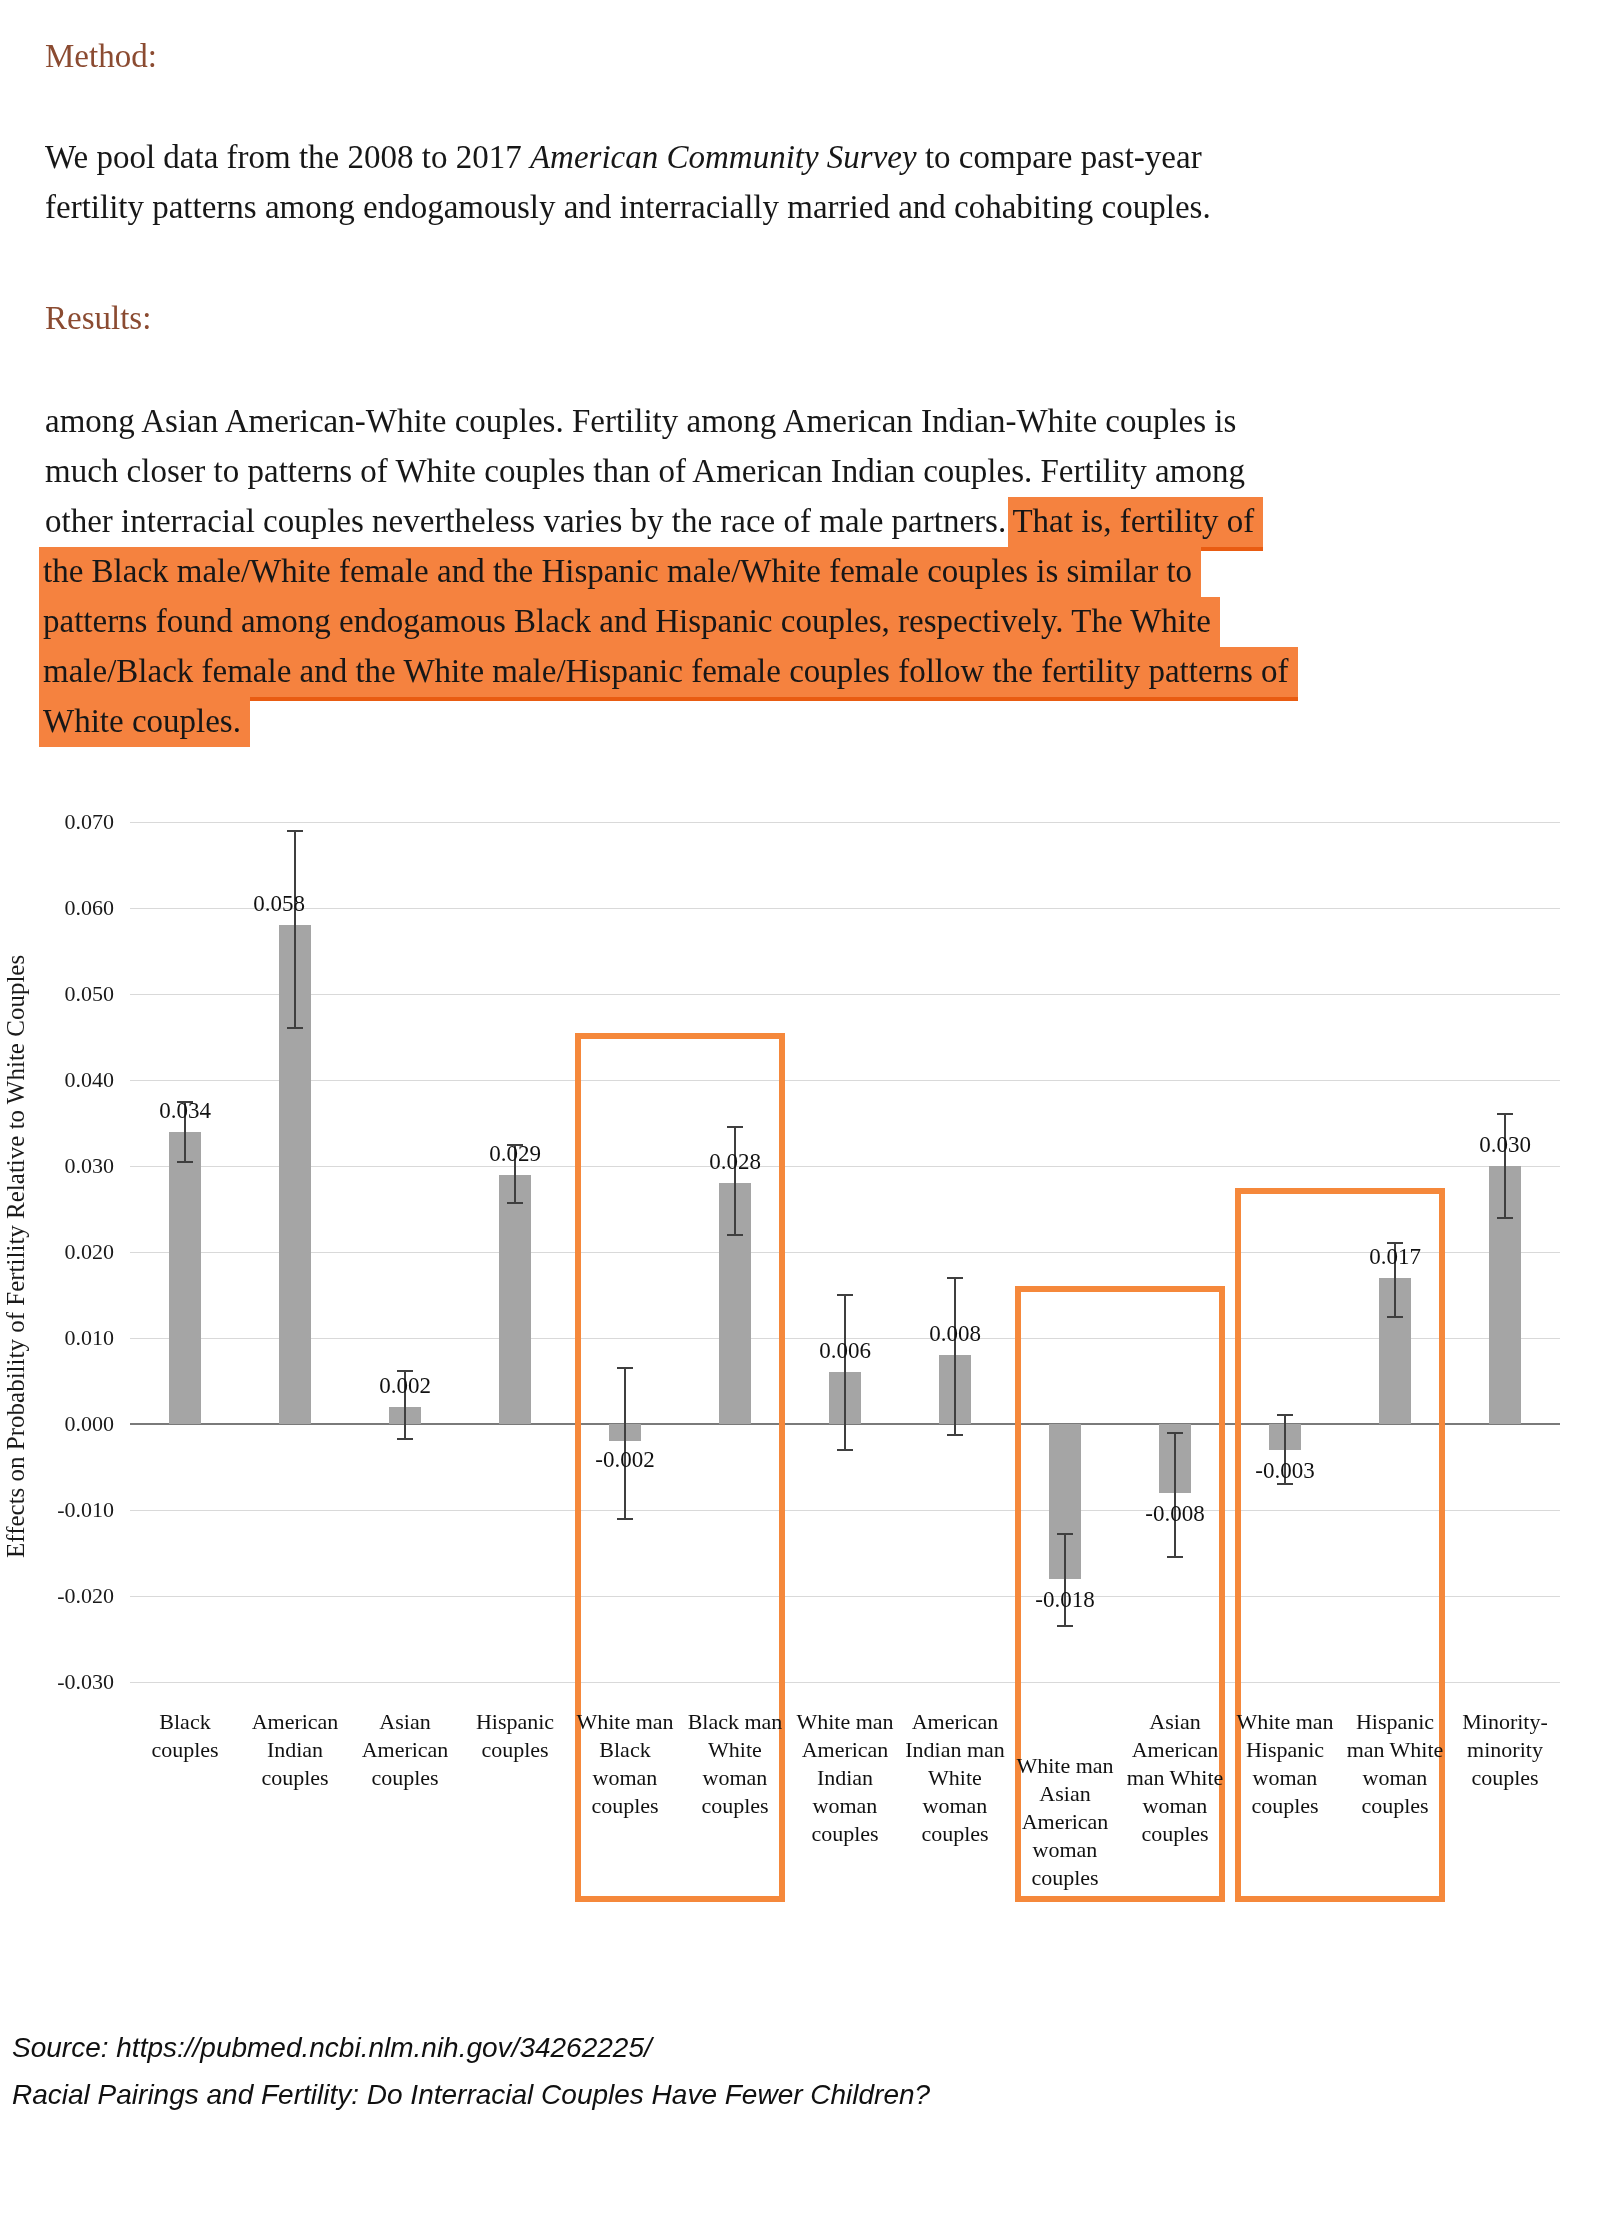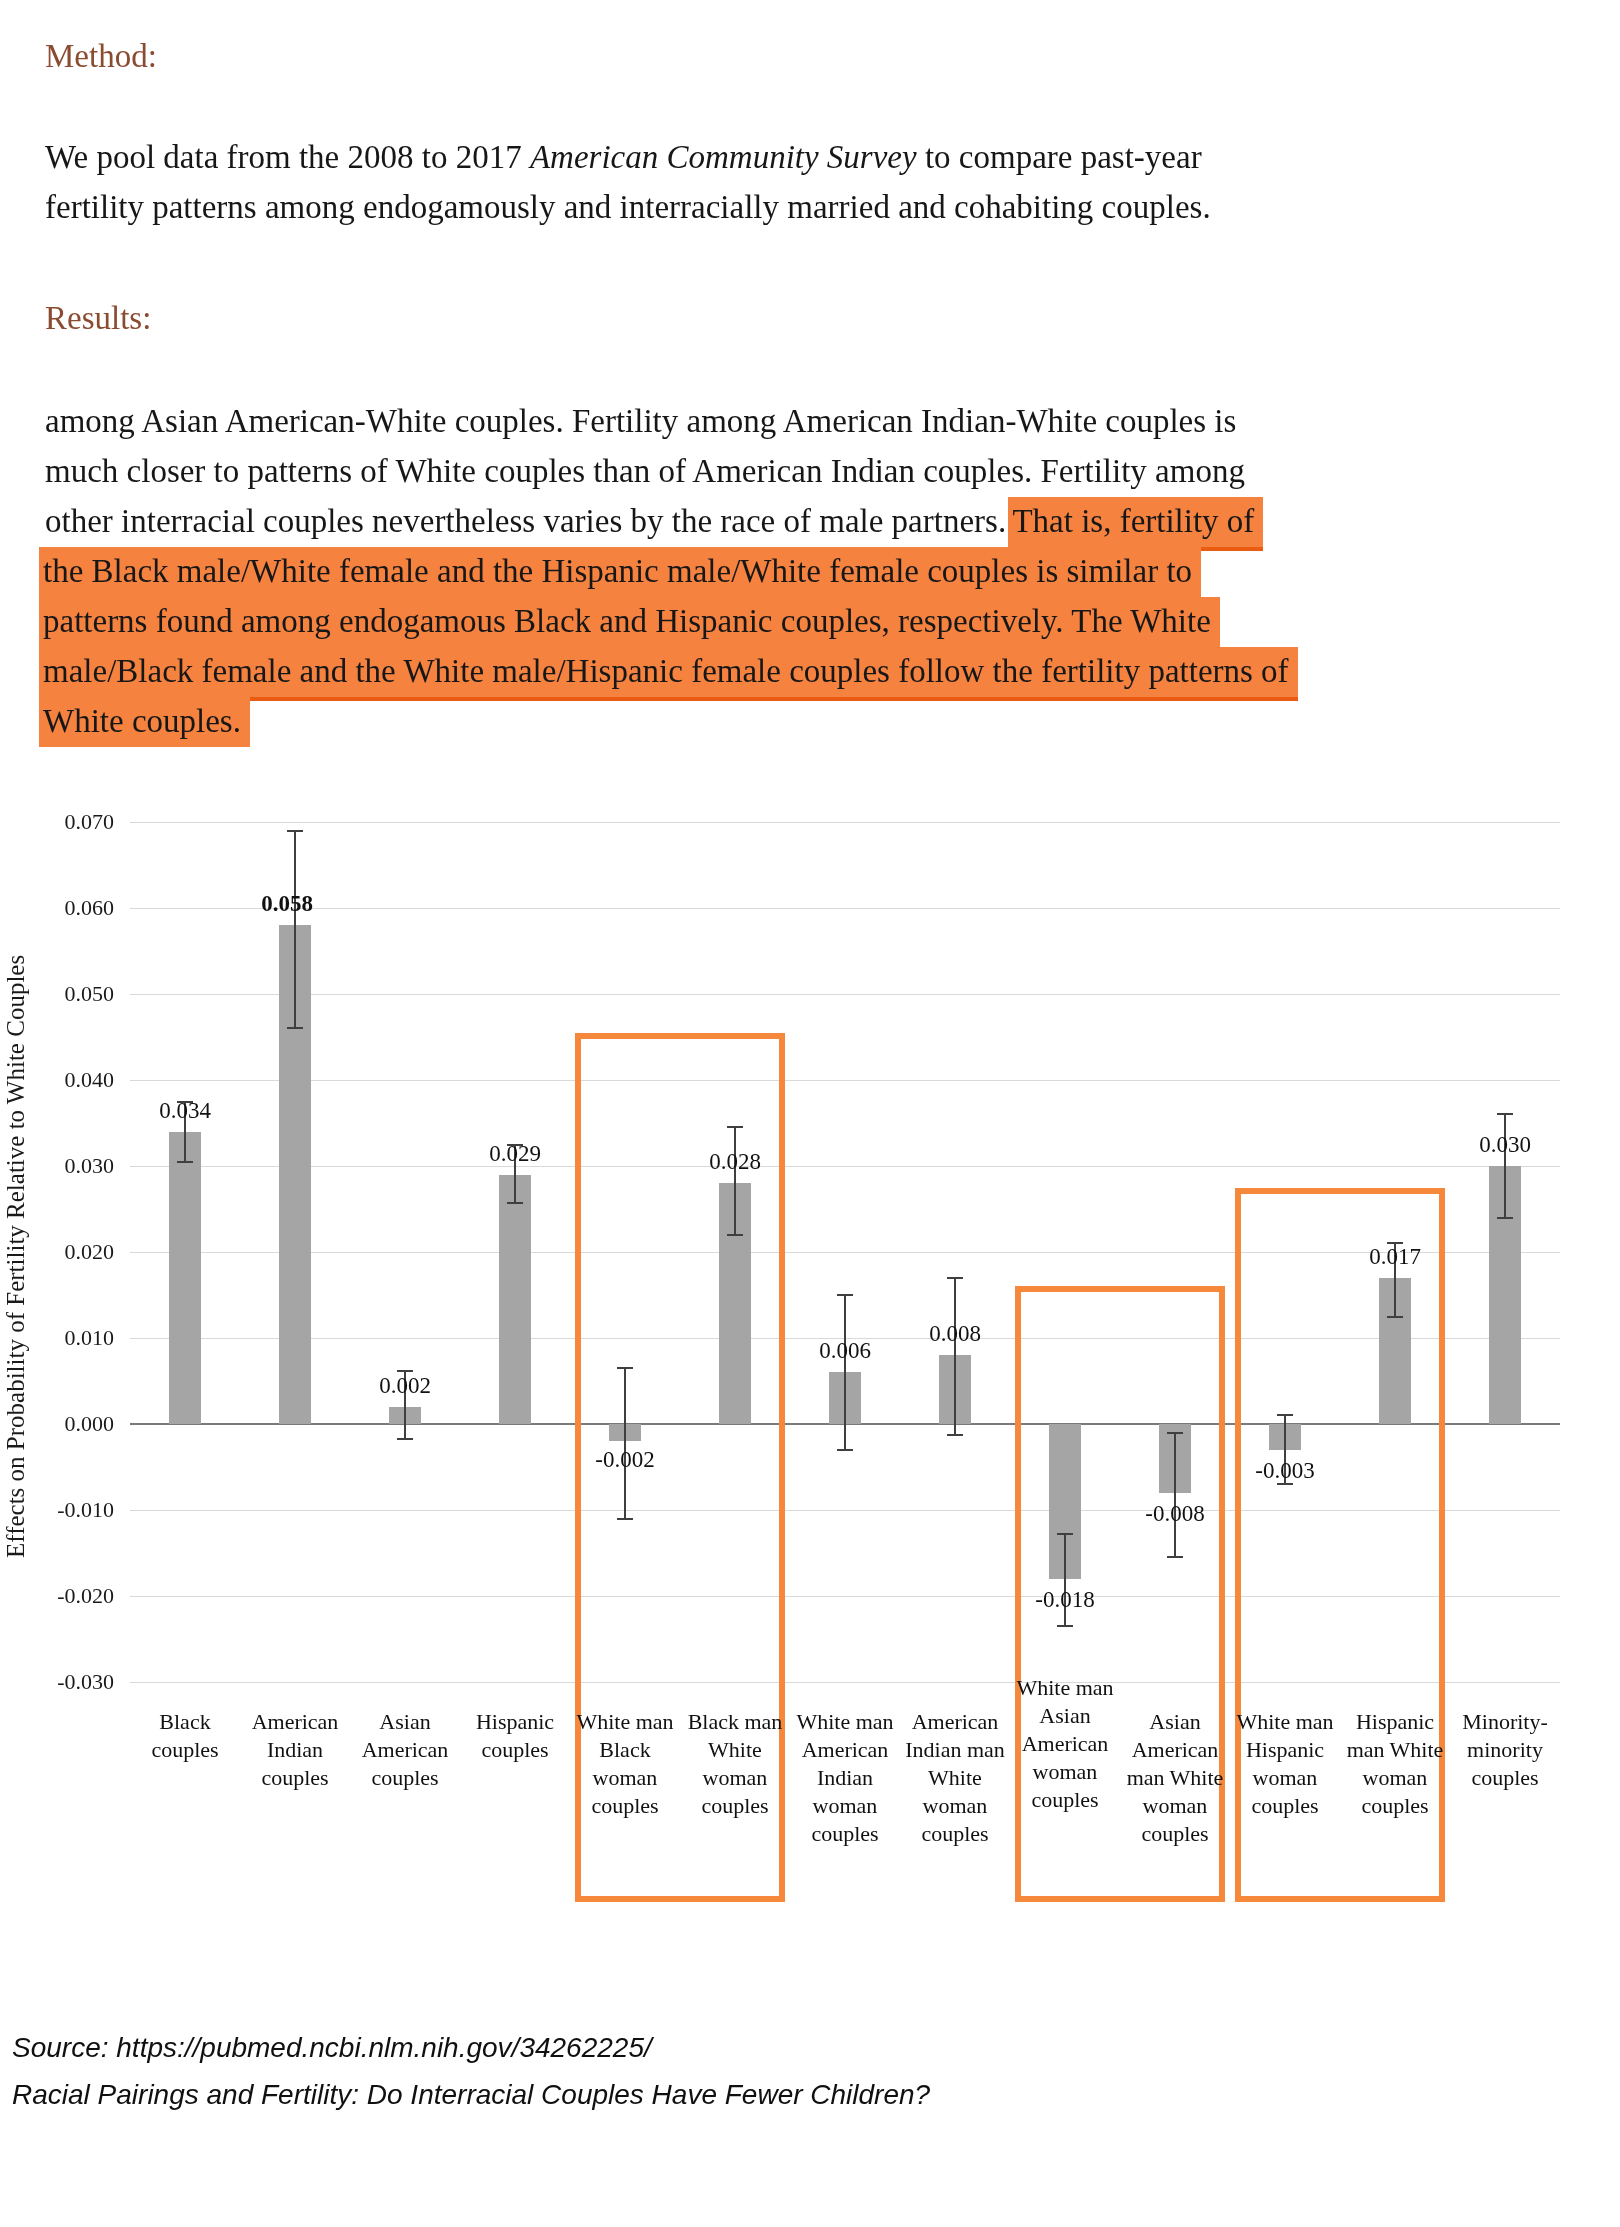--- a/index.html
+++ b/index.html
@@ -110,21 +110,21 @@
       <div class="bar" style="left: 169px; width: 32px; top: 325.6px; height: 292.4px; background: rgb(165, 165, 165);"></div>
       <div class="eline" style="left: 184px; top: 295.5px; height: 60.2px; background: rgb(63, 63, 63);"></div>
       <div class="ecap" style="left: 177px; top: 294.5px; background: rgb(63, 63, 63);"></div>
       <div class="ecap" style="left: 177px; top: 354.7px; background: rgb(63, 63, 63);"></div>
       <div class="dlabel" style="left: 125px; top: 289.6px;">0.034</div>
       <div class="clabel" style="left: 135px; top: 902px;">Black couples</div>
       <div class="bar" style="left: 279px; width: 32px; top: 119.2px; height: 498.8px; background: rgb(165, 165, 165);"></div>
       <div class="eline" style="left: 294px; top: 24.6px; height: 197.8px; background: rgb(63, 63, 63);"></div>
       <div class="ecap" style="left: 287px; top: 23.6px; background: rgb(63, 63, 63);"></div>
       <div class="ecap" style="left: 287px; top: 221.4px; background: rgb(63, 63, 63);"></div>
-      <div class="dlabel" style="left: 227px; top: 83.2px; font-weight: bold;">0.058</div>
+      <div class="dlabel" style="left: 219px; top: 83.2px;">0.058</div>
       <div class="clabel" style="left: 245px; top: 902px;">American Indian couples</div>
       <div class="bar" style="left: 389px; width: 32px; top: 600.8px; height: 17.2px; background: rgb(165, 165, 165);"></div>
       <div class="eline" style="left: 404px; top: 564.68px; height: 67.94px; background: rgb(63, 63, 63);"></div>
       <div class="ecap" style="left: 397px; top: 563.68px; background: rgb(63, 63, 63);"></div>
       <div class="ecap" style="left: 397px; top: 631.62px; background: rgb(63, 63, 63);"></div>
       <div class="dlabel" style="left: 345px; top: 564.8px;">0.002</div>
       <div class="clabel" style="left: 355px; top: 902px;">Asian American couples</div>
       <div class="bar" style="left: 499px; width: 32px; top: 368.6px; height: 249.4px; background: rgb(165, 165, 165);"></div>
       <div class="eline" style="left: 514px; top: 338.5px; height: 58.48px; background: rgb(63, 63, 63);"></div>
       <div class="ecap" style="left: 507px; top: 337.5px; background: rgb(63, 63, 63);"></div>
@@ -153,21 +153,21 @@
       <div class="eline" style="left: 954px; top: 471.8px; height: 157.38px; background: rgb(63, 63, 63);"></div>
       <div class="ecap" style="left: 947px; top: 470.8px; background: rgb(63, 63, 63);"></div>
       <div class="ecap" style="left: 947px; top: 628.18px; background: rgb(63, 63, 63);"></div>
       <div class="dlabel" style="left: 895px; top: 513.2px;">0.008</div>
       <div class="clabel" style="left: 905px; top: 902px;">American Indian man White woman couples</div>
       <div class="bar" style="left: 1049px; width: 32px; top: 618px; height: 154.8px; background: rgb(165, 165, 165);"></div>
       <div class="eline" style="left: 1064px; top: 728.08px; height: 92.02px; background: rgb(63, 63, 63);"></div>
       <div class="ecap" style="left: 1057px; top: 727.08px; background: rgb(63, 63, 63);"></div>
       <div class="ecap" style="left: 1057px; top: 819.1px; background: rgb(63, 63, 63);"></div>
       <div class="dlabel" style="left: 1005px; top: 778.8px;">-0.018</div>
-      <div class="clabel" style="left: 1015px; top: 868px;">White man Asian American woman couples</div>
+      <div class="clabel" style="left: 1015px; top: 946px;">White man Asian American woman couples</div>
       <div class="bar" style="left: 1159px; width: 32px; top: 618px; height: 68.8px; background: rgb(165, 165, 165);"></div>
       <div class="eline" style="left: 1174px; top: 626.6px; height: 124.7px; background: rgb(63, 63, 63);"></div>
       <div class="ecap" style="left: 1167px; top: 625.6px; background: rgb(63, 63, 63);"></div>
       <div class="ecap" style="left: 1167px; top: 750.3px; background: rgb(63, 63, 63);"></div>
       <div class="dlabel" style="left: 1115px; top: 692.8px;">-0.008</div>
       <div class="clabel" style="left: 1125px; top: 902px;">Asian American man White woman couples</div>
       <div class="bar" style="left: 1269px; width: 32px; top: 618px; height: 25.8px; background: rgb(165, 165, 165);"></div>
       <div class="eline" style="left: 1284px; top: 609.4px; height: 68.8px; background: rgb(63, 63, 63);"></div>
       <div class="ecap" style="left: 1277px; top: 608.4px; background: rgb(63, 63, 63);"></div>
       <div class="ecap" style="left: 1277px; top: 677.2px; background: rgb(63, 63, 63);"></div>

